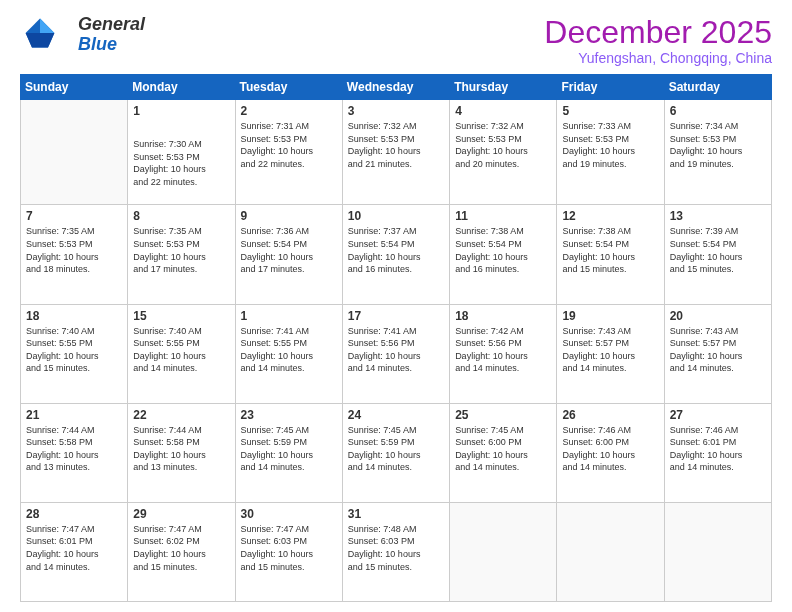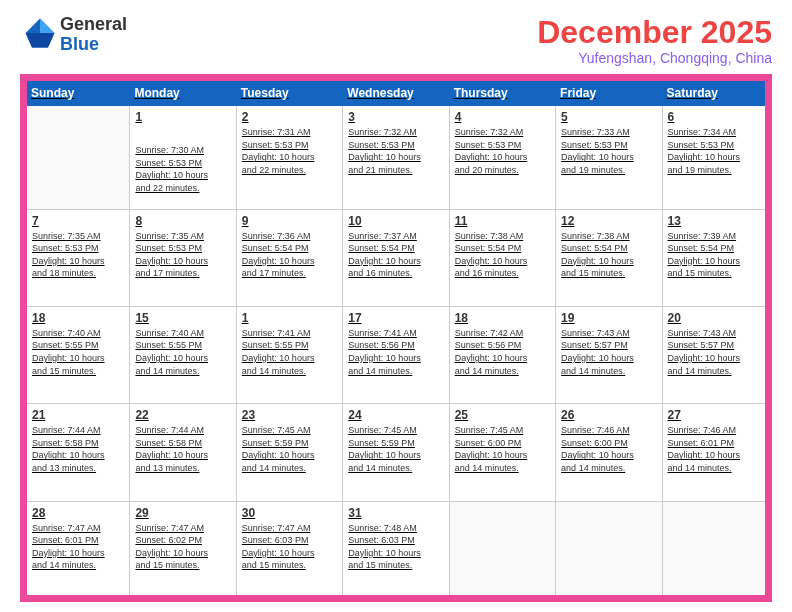--- a/index.html
+++ b/index.html
@@ -37,35 +37,34 @@
     .logo-icon {
       width: 32px;
       height: 32px;
       margin-left: 4px;
     }
     .title-block {
       text-align: right;
     }
     .month-title {
       font-size: 32px;
-      font-weight: bold;
-      color: #ef4444;
+      font-weight: normal;
+      color: #a21caf;
       line-height: 1.1;
     }
     .location {
       font-size: 14px;
       color: #8b5cf6;
     }
     .calendar {
       flex: 1;
-      border: 7px solid #ec4899;
+      border: 1px solid #ec4899;
       border-collapse: collapse;
       width: 100%;
       table-layout: fixed;
-      text-decoration: underline;
     }
     .calendar th {
       background: #1565c0;
       color: #fff;
       font-size: 12px;
       font-weight: bold;
       padding: 5px 4px;
       text-align: left;
       border: 1px solid #1565c0;
     }
@@ -102,21 +101,21 @@
 <div class="page">
   <div class="header">
     <div class="logo">
       <div>
         <svg class="logo-icon" viewBox="0 0 40 40">
           <polygon points="20,2 38,20 30,38 10,38 2,20" fill="#1565c0"></polygon>
           <polygon points="20,2 38,20 20,20" fill="#42a5f5"></polygon>
           <polygon points="20,20 38,20 30,38 10,38 2,20" fill="#0d47a1"></polygon>
         </svg>
       </div>
-      <div style="margin-left:4px;">
+      <div style="margin-left:22px;font-style:italic;">
         <div class="logo-text">
           <span class="logo-general">General</span><br>
           <span class="logo-blue">Blue</span>
         </div>
       </div>
     </div>
     <div class="title-block">
       <div class="month-title">December 2025</div>
       <div class="location">Yufengshan, Chongqing, China</div>
     </div>

